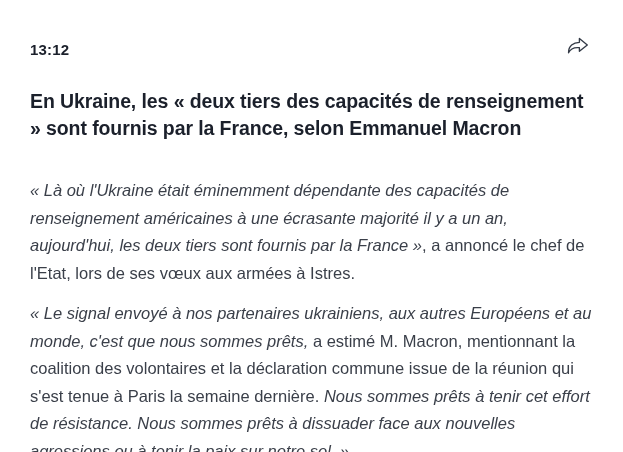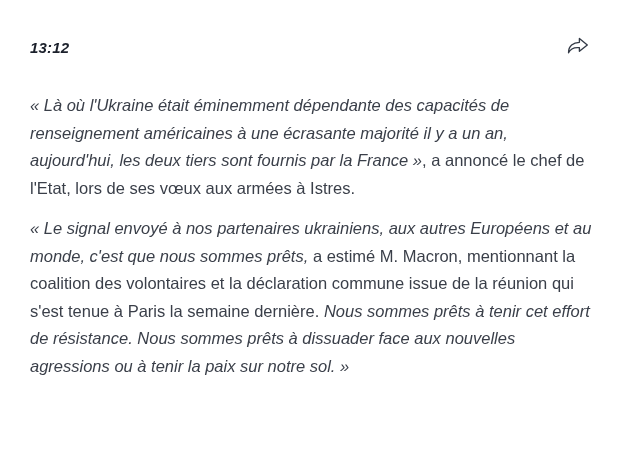--- a/index.html
+++ b/index.html
@@ -15,22 +15,21 @@
     color: #3a3f49;
     overflow: hidden;
   }
   .post {
     padding: 40px 28px 0 30px;
     width: 623px;
   }
   .post-header {
     display: flex;
     justify-content: space-between;
-    align-items: flex-start;
-    font-style: italic;
+    align-items: flex-end;
   }
   .timestamp {
     font-size: 15px;
     font-weight: 700;
     color: #1b202b;
     letter-spacing: 0.2px;
     line-height: 1;
   }
   .share-button {
     background: none;
@@ -81,20 +80,21 @@
     <span class="timestamp">13:12</span>
     <button class="share-button" aria-label="share">
       <span>
         <svg width="23" height="20" viewBox="0 0 24 21">
           <path d="M14 1.6 L22.3 8.3 L14 15 L14 11.2 C8.2 10.6 4.3 12.8 2.6 16.6 C2.4 9.4 7.6 5.7 14 5.6 Z" fill="none" stroke="#333a46" stroke-width="1.4" stroke-linejoin="round"></path>
         </svg>
       </span>
     </button>
   </div>
 
+  <h2 class="post-title">En Ukraine, les « deux tiers des capacités de renseignement » sont fournis par la France, selon Emmanuel Macron</h2>
 
   <div class="post-body">
 
     <p class="post-paragraph">
       <em class="quote">« Là où l'Ukraine était éminemment dépendante des capacités de renseignement américaines à une écrasante majorité il y a un an, aujourd'hui, les deux tiers sont fournis par la France »</em><span class="plain">, a annoncé le chef de l'Etat, lors de ses vœux aux armées à Istres.</span>
     </p>
 
     <p class="post-paragraph">
       <em class="quote">« Le signal envoyé à nos partenaires ukrainiens, aux autres Européens et au monde, c'est que nous sommes prêts,</em><span class="plain"> a estimé M. Macron, mentionnant la coalition des volontaires et la déclaration commune issue de la réunion qui s'est tenue à Paris la semaine dernière. </span><em class="quote">Nous sommes prêts à tenir cet effort de résistance. Nous sommes prêts à dissuader face aux nouvelles agressions ou à tenir la paix sur notre sol. »</em>
     </p>

